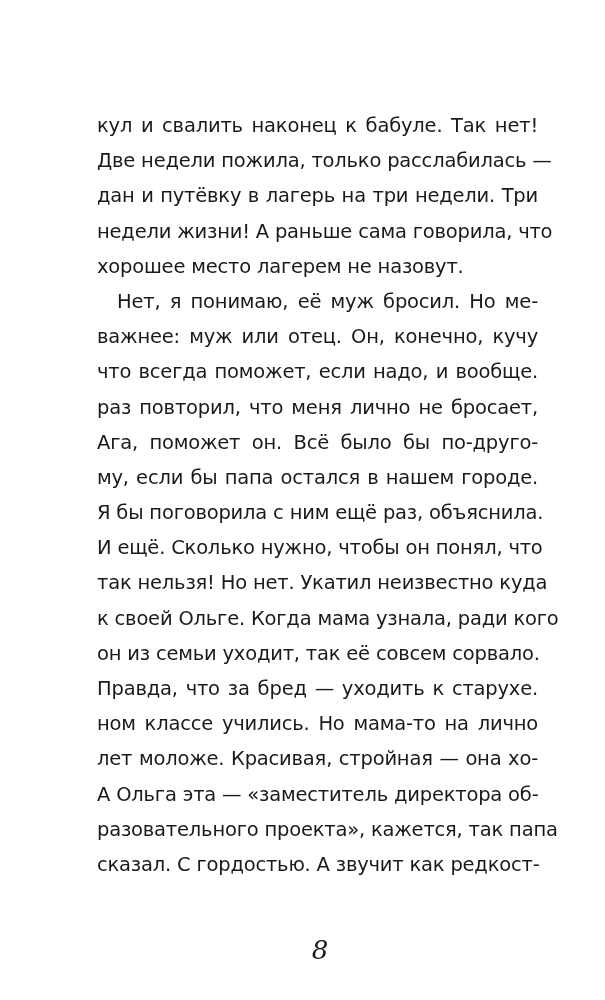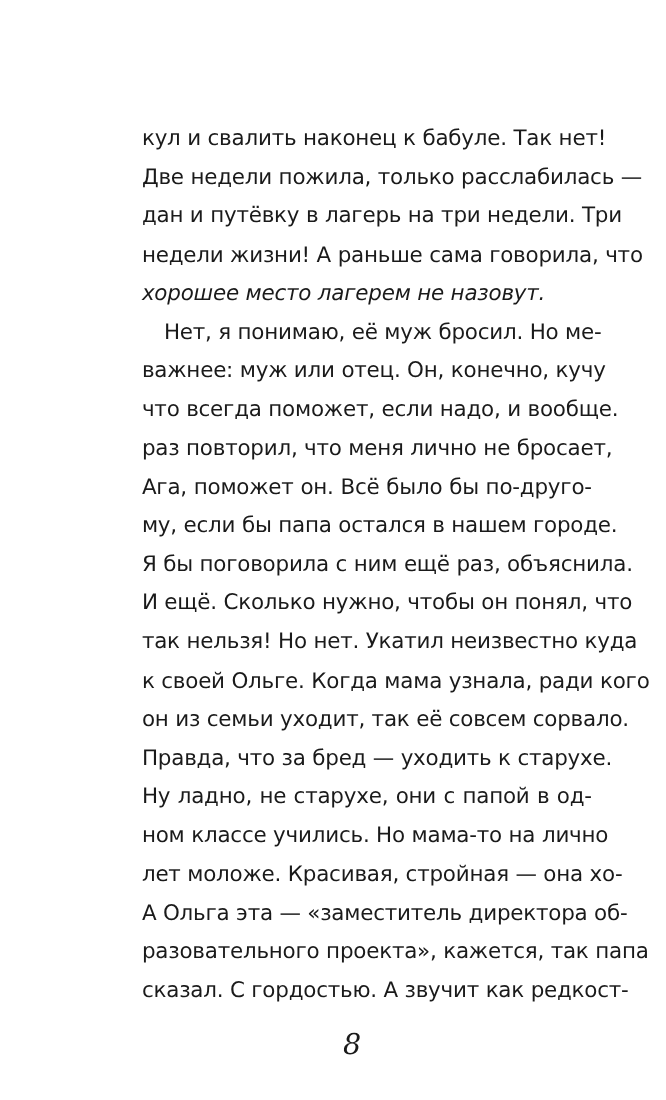--- a/index.html
+++ b/index.html
@@ -23,25 +23,23 @@
     }
     .line {
       display: block;
       height: 35.2px;
       line-height: 35.2px;
       font-size: 19.5px;
       white-space: nowrap;
       text-align: justify;
       text-align-last: justify;
       letter-spacing: -0.2px;
-      margin-left: 32px;
     }
     .line.last {
       text-align-last: left;
-      font-style: italic;
     }
     .line.indent {
       padding-left: 20px;
     }
     .page-number {
       position: absolute;
       left: 0;
       width: 640px;
       top: 935px;
       text-align: center;
@@ -70,21 +68,20 @@
     <span class="line">что всегда поможет, если надо, и вообще.</span>
     <span class="line">раз повторил, что меня лично не бросает,</span>
     <span class="line">Ага, поможет он. Всё было бы по-друго-</span>
     <span class="line">му, если бы папа остался в нашем городе.</span>
     <span class="line">Я бы поговорила с ним ещё раз, объяснила.</span>
     <span class="line">И ещё. Сколько нужно, чтобы он понял, что</span>
     <span class="line">так нельзя! Но нет. Укатил неизвестно куда</span>
     <span class="line">к своей Ольге. Когда мама узнала, ради кого</span>
     <span class="line">он из семьи уходит, так её совсем сорвало.</span>
     <span class="line">Правда, что за бред — уходить к старухе.</span>
-    <span class="line">Ну ладно, не старухе, они с папой в од-</span>
     <span class="line">ном классе учились. Но мама-то на лично</span>
     <span class="line">лет моложе. Красивая, стройная — она хо-</span>
     <span class="line">А Ольга эта — «заместитель директора об-</span>
     <span class="line">разовательного проекта», кажется, так папа</span>
     <span class="line">сказал. С гордостью. А звучит как редкост-</span>
 
   </div>
 </div>
 
 <div class="page-number">8</div>

